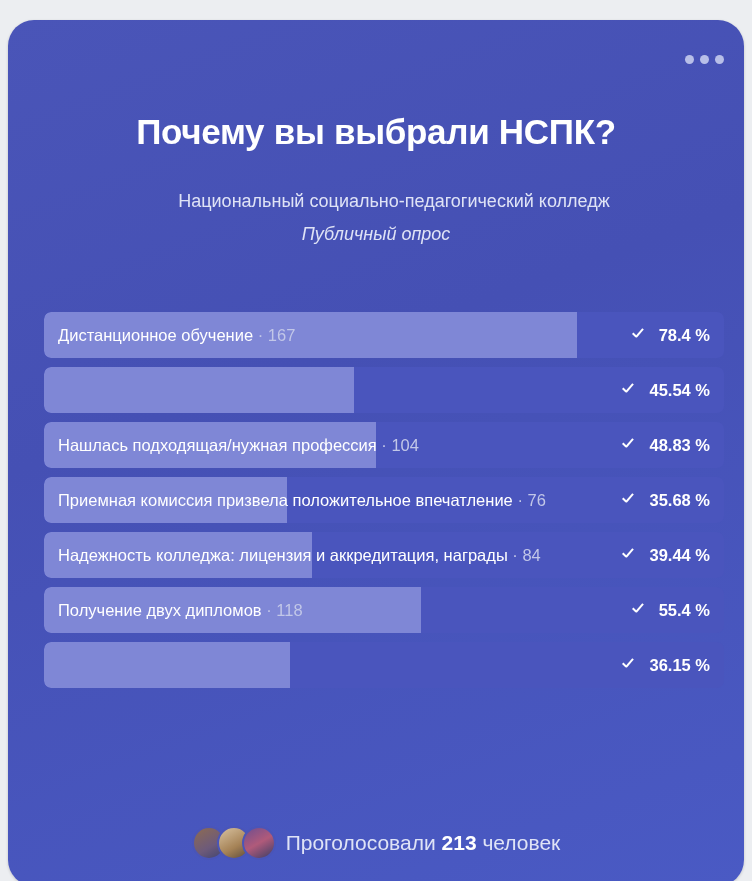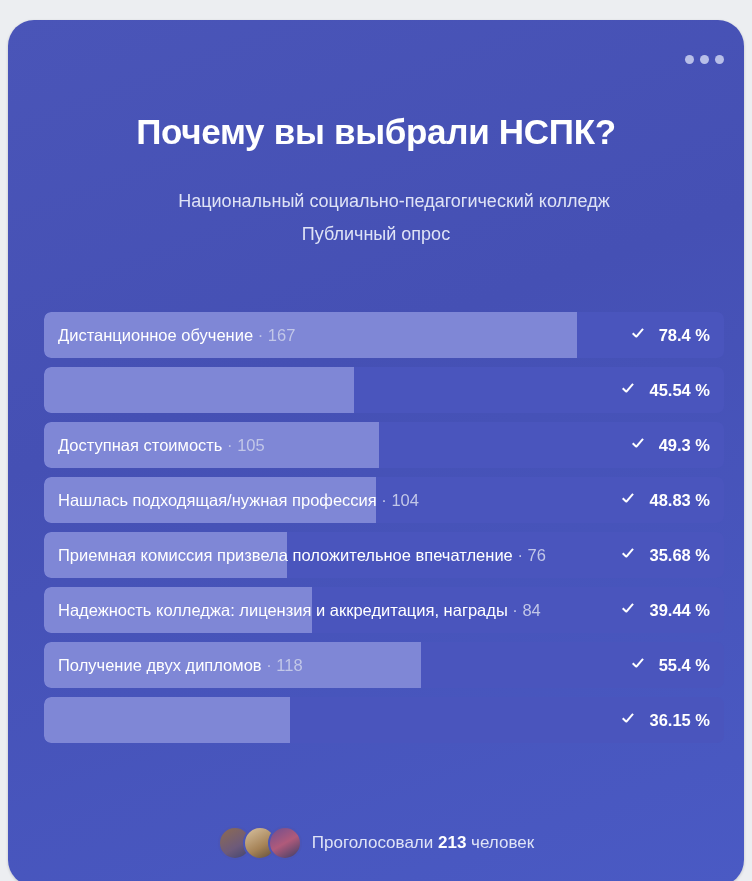--- a/index.html
+++ b/index.html
@@ -70,20 +70,21 @@
   }
   .poll-subtitle2 {
     position: absolute;
     left: 0;
     right: 0;
     top: 199px;
     text-align: center;
     color: #dfe3f6;
     font-size: 18px;
     line-height: 30px;
+    font-style: italic;
   }
   .answers {
     position: absolute;
     left: 36px;
     top: 292px;
     width: 680px;
     display: flex;
     flex-direction: column;
     gap: 9px;
   }
@@ -180,21 +181,21 @@
     background-size: cover;
     overflow: hidden;
     position: relative;
   }
   .avatar:first-child { margin-left: 0; }
   .avatar.a1 { background: linear-gradient(150deg,#8d6b52 0%, #6d5a7a 60%, #3f4470 100%); }
   .avatar.a2 { background: linear-gradient(150deg,#d8c2a0 0%, #a58256 60%, #5c4b3a 100%); }
   .avatar.a3 { background: linear-gradient(150deg,#6f4e8f 0%, #b05a7a 50%, #3a3e66 100%); }
   .footer-text {
     color: #dfe3f6;
-    font-size: 17px;
+    font-size: 21px;
   }
   .footer-text b { color: #ffffff; }
 </style>
 </head>
 <body>
 
 <div id="root">
   <div class="poll-card">
 
     <div class="more-dots">
@@ -214,28 +215,20 @@
           <div class="answer-pct">
             <span class="check"></span>
             <span>78.4 %</span>
           </div>
         </div>
         <div class="answer-row">
           <div class="answer-fill" style="width: 45.54%;"></div>
           <div class="answer-pct">
             <span class="check"></span>
             <span>45.54 %</span>
-          </div>
-        </div>
-        <div class="answer-row">
-          <div class="answer-fill" style="width: 49.3%;"></div>
-          <div class="answer-text"><span>Доступная стоимость</span> <span class="answer-count">·</span> <span class="answer-count">105</span></div>
-          <div class="answer-pct">
-            <span class="check"></span>
-            <span>49.3 %</span>
           </div>
         </div>
         <div class="answer-row">
           <div class="answer-fill" style="width: 48.83%;"></div>
           <div class="answer-text"><span>Нашлась подходящая/нужная профессия</span> <span class="answer-count">·</span> <span class="answer-count">104</span></div>
           <div class="answer-pct">
             <span class="check"></span>
             <span>48.83 %</span>
           </div>
         </div>

